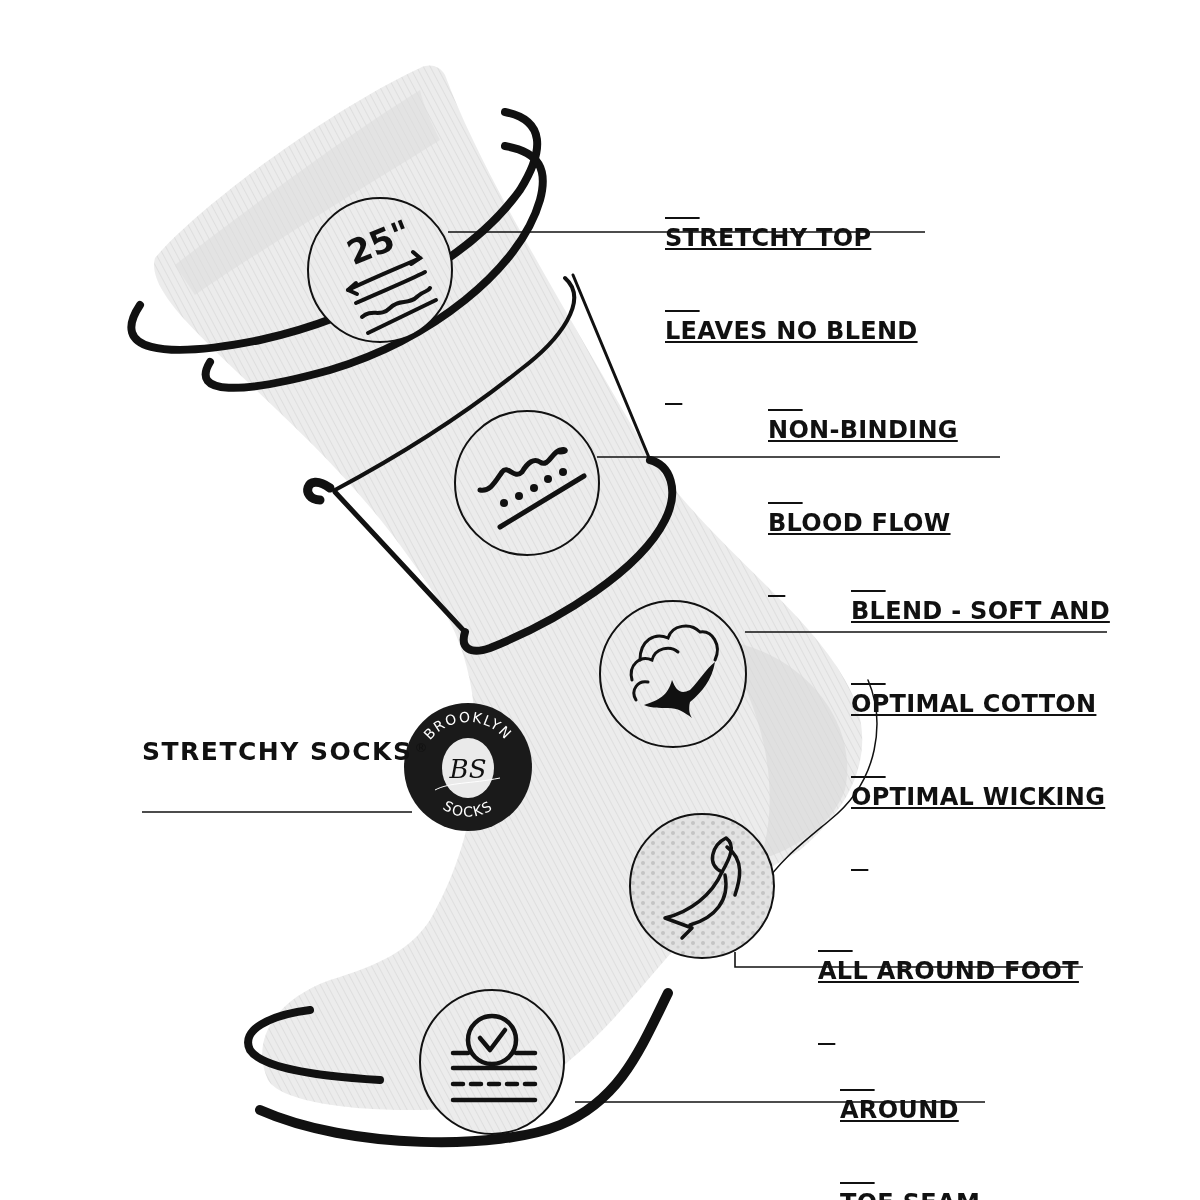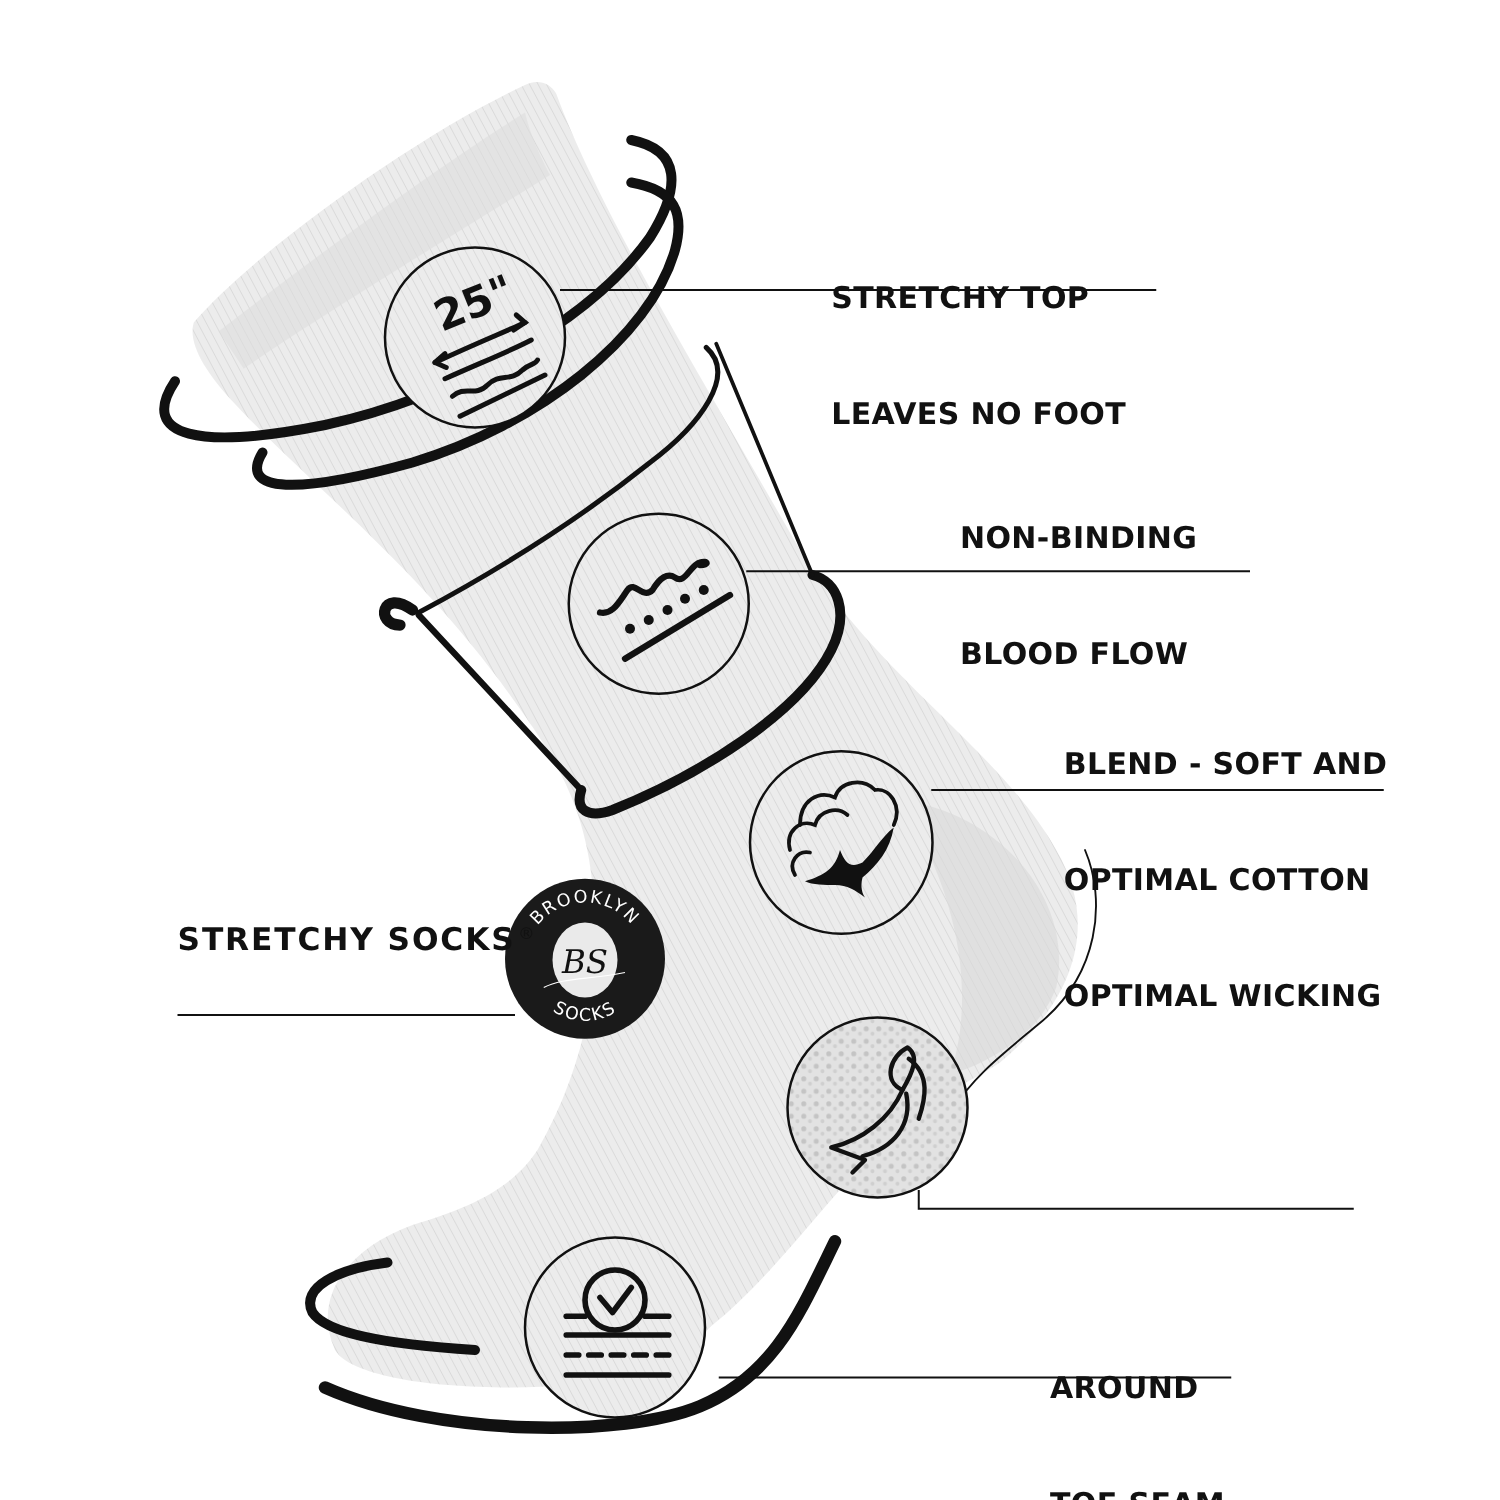--- a/index.html
+++ b/index.html
@@ -1,20 +1,20 @@
 <!DOCTYPE html>
 <html><head>
 <meta charset="utf-8">
 <style>
   html, body { margin: 0; padding: 0; background: #ffffff; }
   body { width: 1200px; height: 1200px; position: relative; overflow: hidden;
          font-family: "DejaVu Sans", "Liberation Sans", sans-serif; color: #111; }
   .canvas { position: absolute; left: 0; top: 0; width: 1200px; height: 1200px; }
   .feature-label { position: absolute; font-weight: bold; font-size: 24px; line-height: 31px;
-                   letter-spacing: 0.3px; color: #111; white-space: pre; }
+                   letter-spacing: 0.3px; color: #111; white-space: pre; text-decoration: underline; }
   .feature-label span { display: block; }
   .brand-label { position: absolute; font-weight: bold; font-size: 25px; line-height: 31px;
                  letter-spacing: 1.5px; color: #111; font-family: "DejaVu Sans", sans-serif; }
   .brand-label span { display: block; }
   .brand-label sup { font-size: 13px; font-weight: normal; vertical-align: top; position: relative; top: -4px; margin-left: 2px; }
 </style>
 </head>
 <body>
 
 <div class="canvas">
@@ -156,35 +156,36 @@
       <text x="468" y="778" text-anchor="middle" font-family="DejaVu Serif, serif" font-style="italic" font-size="26" fill="#111">BS</text>
       <path d="M435 790 C 450 782 470 784 500 778" stroke="#fff" stroke-width="1" fill="none"></path>
       <text font-family="DejaVu Sans, sans-serif" font-size="14" fill="#fff" letter-spacing="1.5">
         <textPath href="#badgeBot" startOffset="50%" text-anchor="middle">SOCKS</textPath>
       </text>
     </g>
   </svg>
 
   <div class="feature-label" style="left:665px; top:161px;">
     <span>STRETCHY TOP</span>
-    <span>LEAVES NO FOOT</span>
+    <span>LEAVES NO BLEND</span>
   </div>
 
   <div class="feature-label" style="left:768px; top:353px;">
     <span>NON-BINDING</span>
     <span>BLOOD FLOW</span>
   </div>
 
   <div class="feature-label" style="left:851px; top:534px;">
     <span>BLEND - SOFT AND</span>
     <span>OPTIMAL COTTON</span>
     <span>OPTIMAL WICKING</span>
   </div>
 
   <div class="feature-label" style="left:818px; top:894px;">
+    <span>ALL AROUND FOOT</span>
   </div>
 
   <div class="feature-label" style="left:840px; top:1033px;">
     <span>AROUND</span>
     <span>TOE SEAM</span>
   </div>
 
   <div class="brand-label" style="left:142px; top:736px;">
     <span><span style="display:inline">STRETCHY SOCKS</span><sup>®</sup></span>
   </div>

